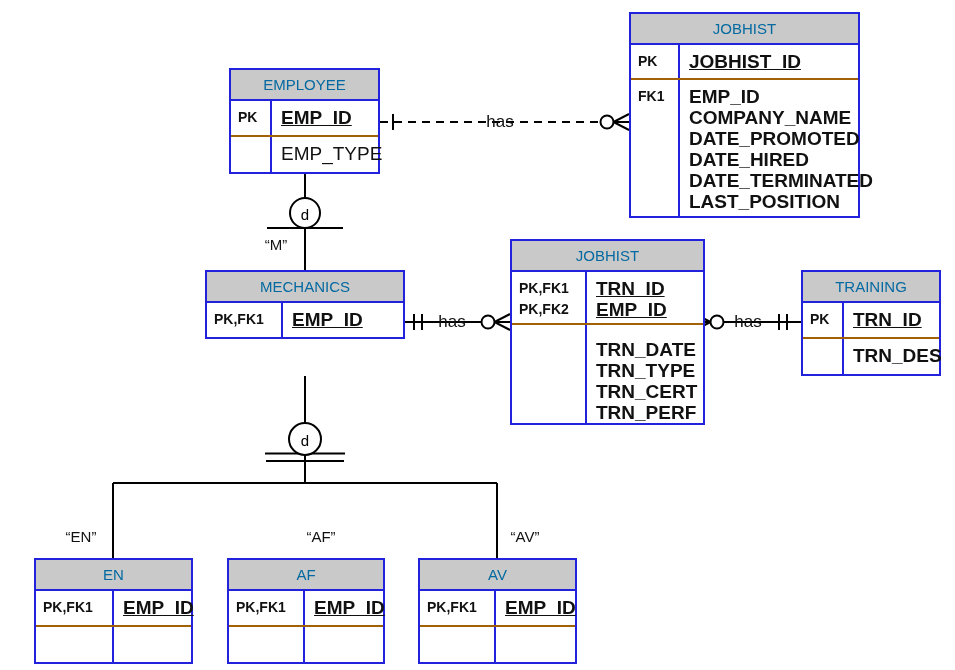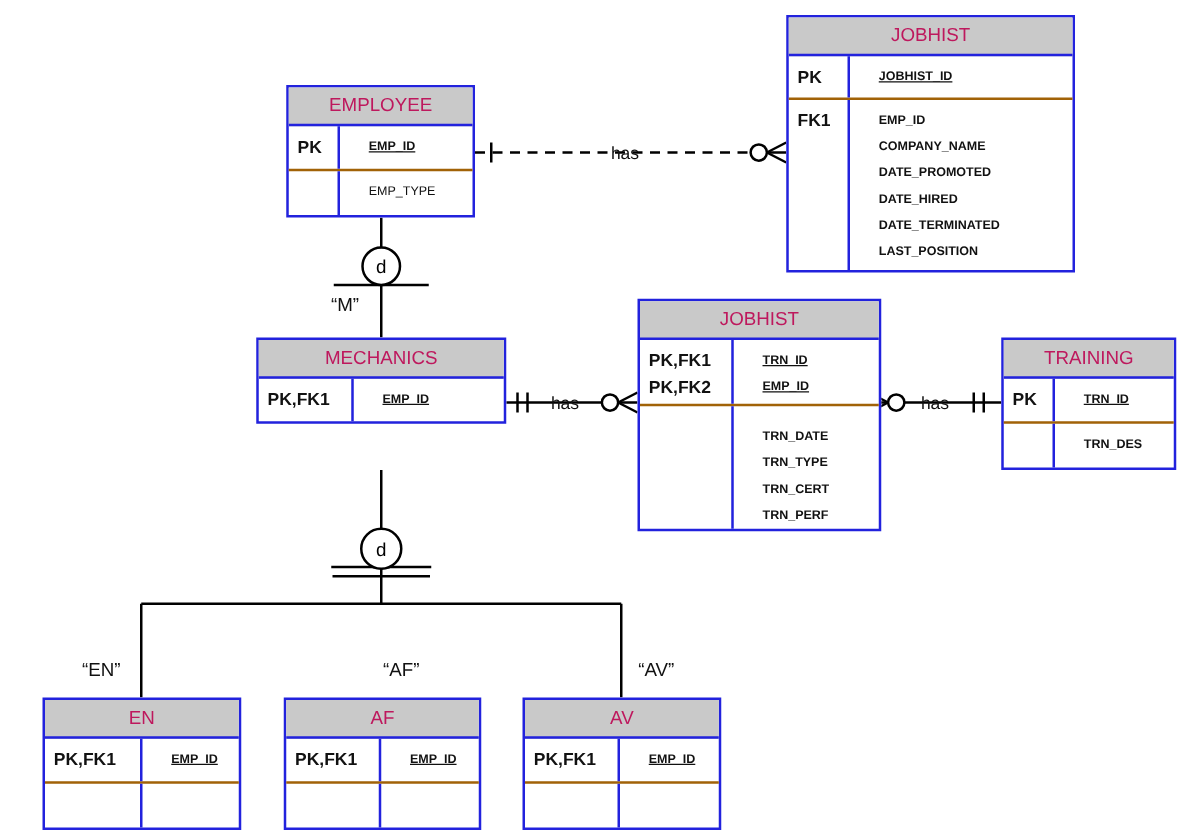--- a/index.html
+++ b/index.html
@@ -13,39 +13,39 @@
   #wires circle{fill:#fff;stroke:#000;stroke-width:2;}
   #wires text{fill:#000;font-family:"Liberation Sans",sans-serif;font-size:15px;
     text-anchor:middle;dominant-baseline:central;}
   .entity{
     position:absolute;z-index:2;background:#fff;border:2px solid #2222dd;
     box-sizing:border-box;
   }
   .e-header{
     height:31px;background:#c9c9c9;border-bottom:2px solid #2222dd;
     display:flex;align-items:center;justify-content:center;
-    font-size:15px;font-weight:normal;color:#be185d;box-sizing:border-box;
+    font-size:15px;font-weight:normal;color:#0369a1;box-sizing:border-box;
   }
   .e-row{display:flex;box-sizing:border-box;}
   .e-row + .e-row{border-top:2px solid #a16207;}
   .e-key{
     flex:none;border-right:2px solid #2222dd;box-sizing:border-box;
     padding:6px 2px 0 7px;font-size:14px;font-weight:bold;line-height:21px;
     display:flex;flex-direction:column;
   }
   .e-attrs{
     flex:1;box-sizing:border-box;padding:6px 2px 0 9px;
-    font-size:10px;font-weight:bold;line-height:21px;
-    display:flex;flex-direction:column;margin-left:14px;
+    font-size:19px;font-weight:bold;line-height:21px;
+    display:flex;flex-direction:column;
   }
   .attr.pk{text-decoration:underline;}
   .attr.plain{font-weight:normal;}
   .gap{height:10px;}
   .lbl{
-    position:absolute;z-index:3;font-size:14px;line-height:18px;
+    position:absolute;z-index:3;font-size:17px;line-height:18px;
     text-align:center;color:#111;white-space:nowrap;
   }
   .lbl.quote{font-size:15px;}
 </style>
 </head>
 <body>
 
 <div id="canvas">
 
   <svg id="wires" width="955" height="670" viewBox="0 0 955 670">

